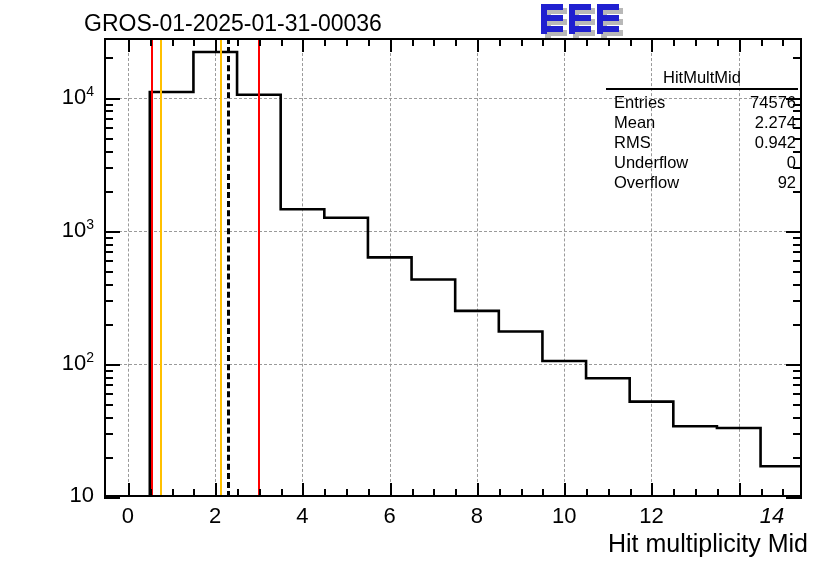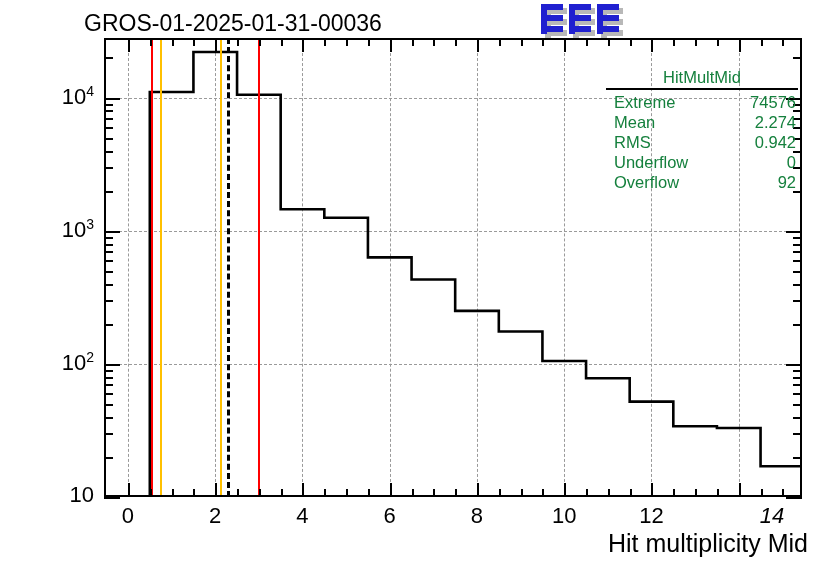--- a/index.html
+++ b/index.html
@@ -50,21 +50,21 @@
   .ytickr.min{width:9px;}
 
   
   .xlab{position:absolute;font-size:22px;text-align:center;width:60px;color:#000;}
   .ylab{position:absolute;font-size:22px;text-align:right;width:70px;color:#000;white-space:nowrap;}
   .ylab sup{font-size:14px;vertical-align:super;}
   #xaxis-title{position:absolute;right:28px;top:529px;font-size:25px;white-space:nowrap;}
 
   
   #stats{position:absolute;left:604px;top:68px;width:196px;
-         font-size:16.5px;color:#15803d;background:transparent;}
+         font-size:16.5px;color:#000000;background:transparent;}
   #stats-title{text-align:center;padding-bottom:1px;font-size:16.5px;}
   #stats-rule{height:0;border-top:2px solid #000;margin:0 2px 2px 2px;}
   .stats-row{display:flex;justify-content:space-between;line-height:20px;
              padding:0 4px 0 10px;}
   .stats-key{text-align:left;}
   .stats-val{text-align:right;}
 
   
   #histsvg{position:absolute;left:0;top:0;}
 </style>
@@ -281,21 +281,21 @@
       <div class="ylab" style="left: 24px; top: 82.5405px;">10<sup>4</sup></div>
     </div>
 
   <div id="xaxis-title">Hit multiplicity Mid</div>
 
   <div id="stats">
     <div id="stats-title">HitMultMid</div>
     <div id="stats-rule"></div>
     <div id="stats-rows">
         <div class="stats-row">
-          <span class="stats-key">Extreme</span>
+          <span class="stats-key">Entries</span>
           <span class="stats-val">74576</span>
         </div>
         <div class="stats-row">
           <span class="stats-key">Mean</span>
           <span class="stats-val">2.274</span>
         </div>
         <div class="stats-row">
           <span class="stats-key">RMS</span>
           <span class="stats-val">0.942</span>
         </div>

